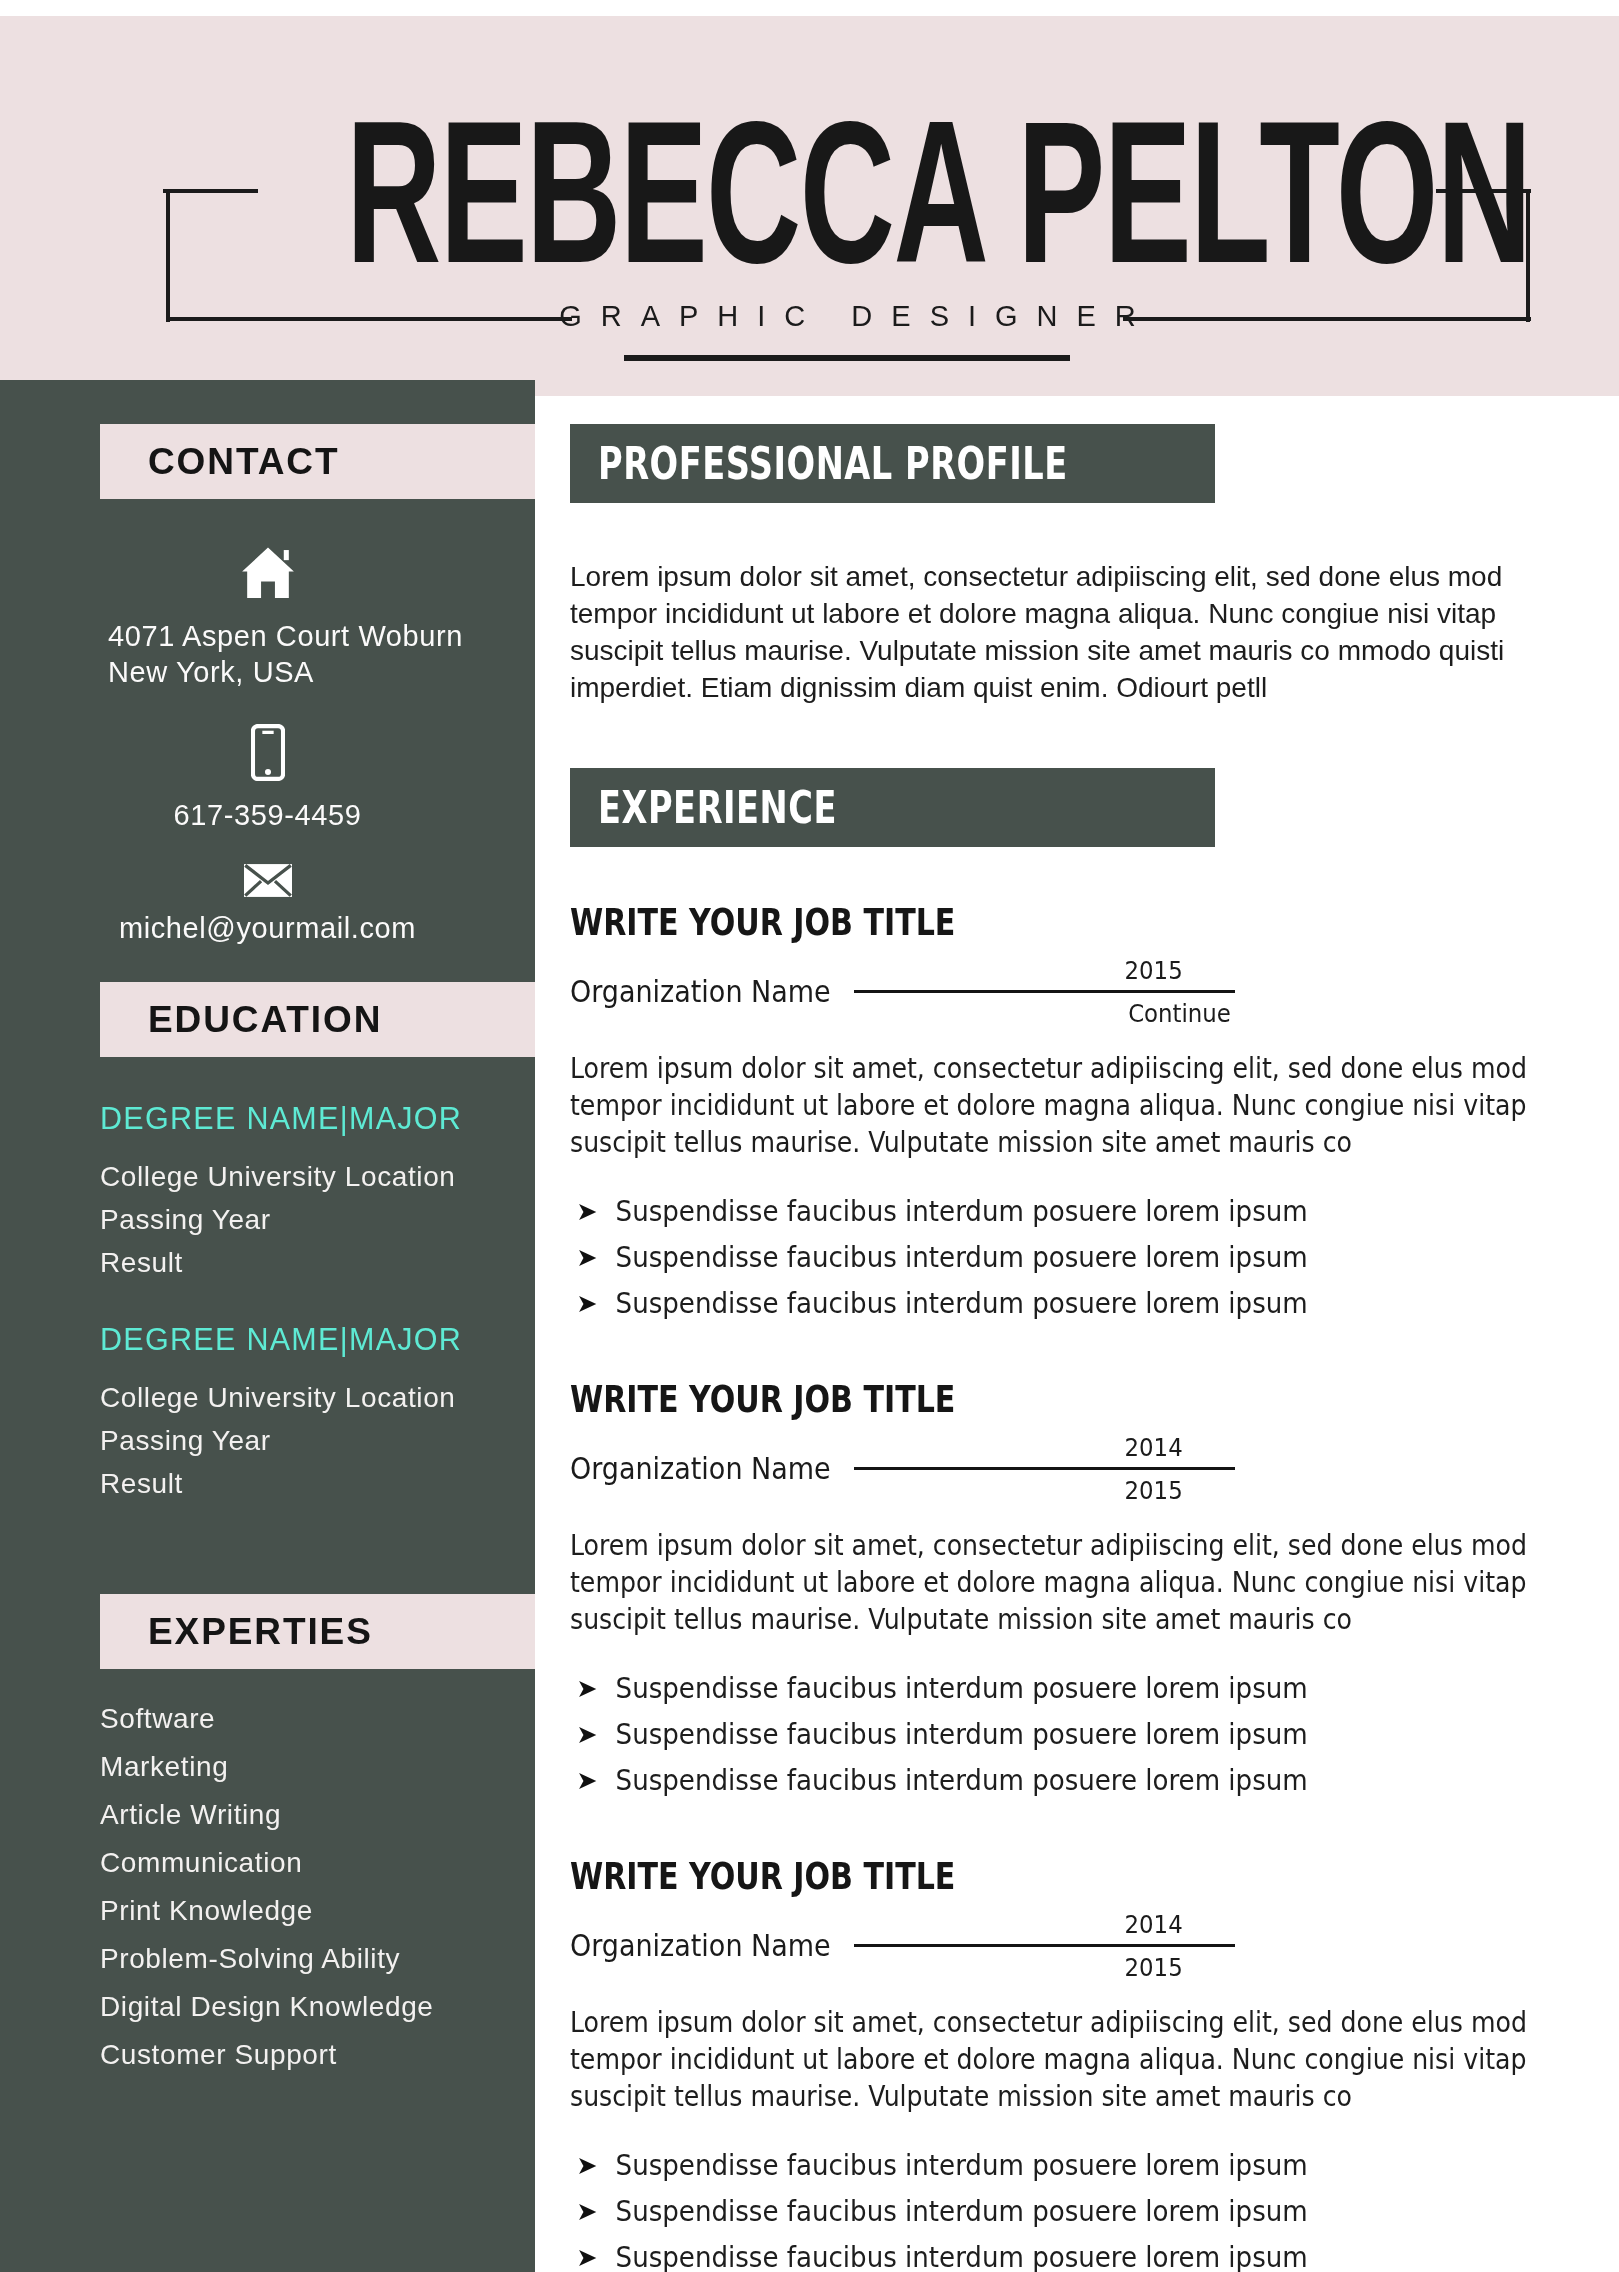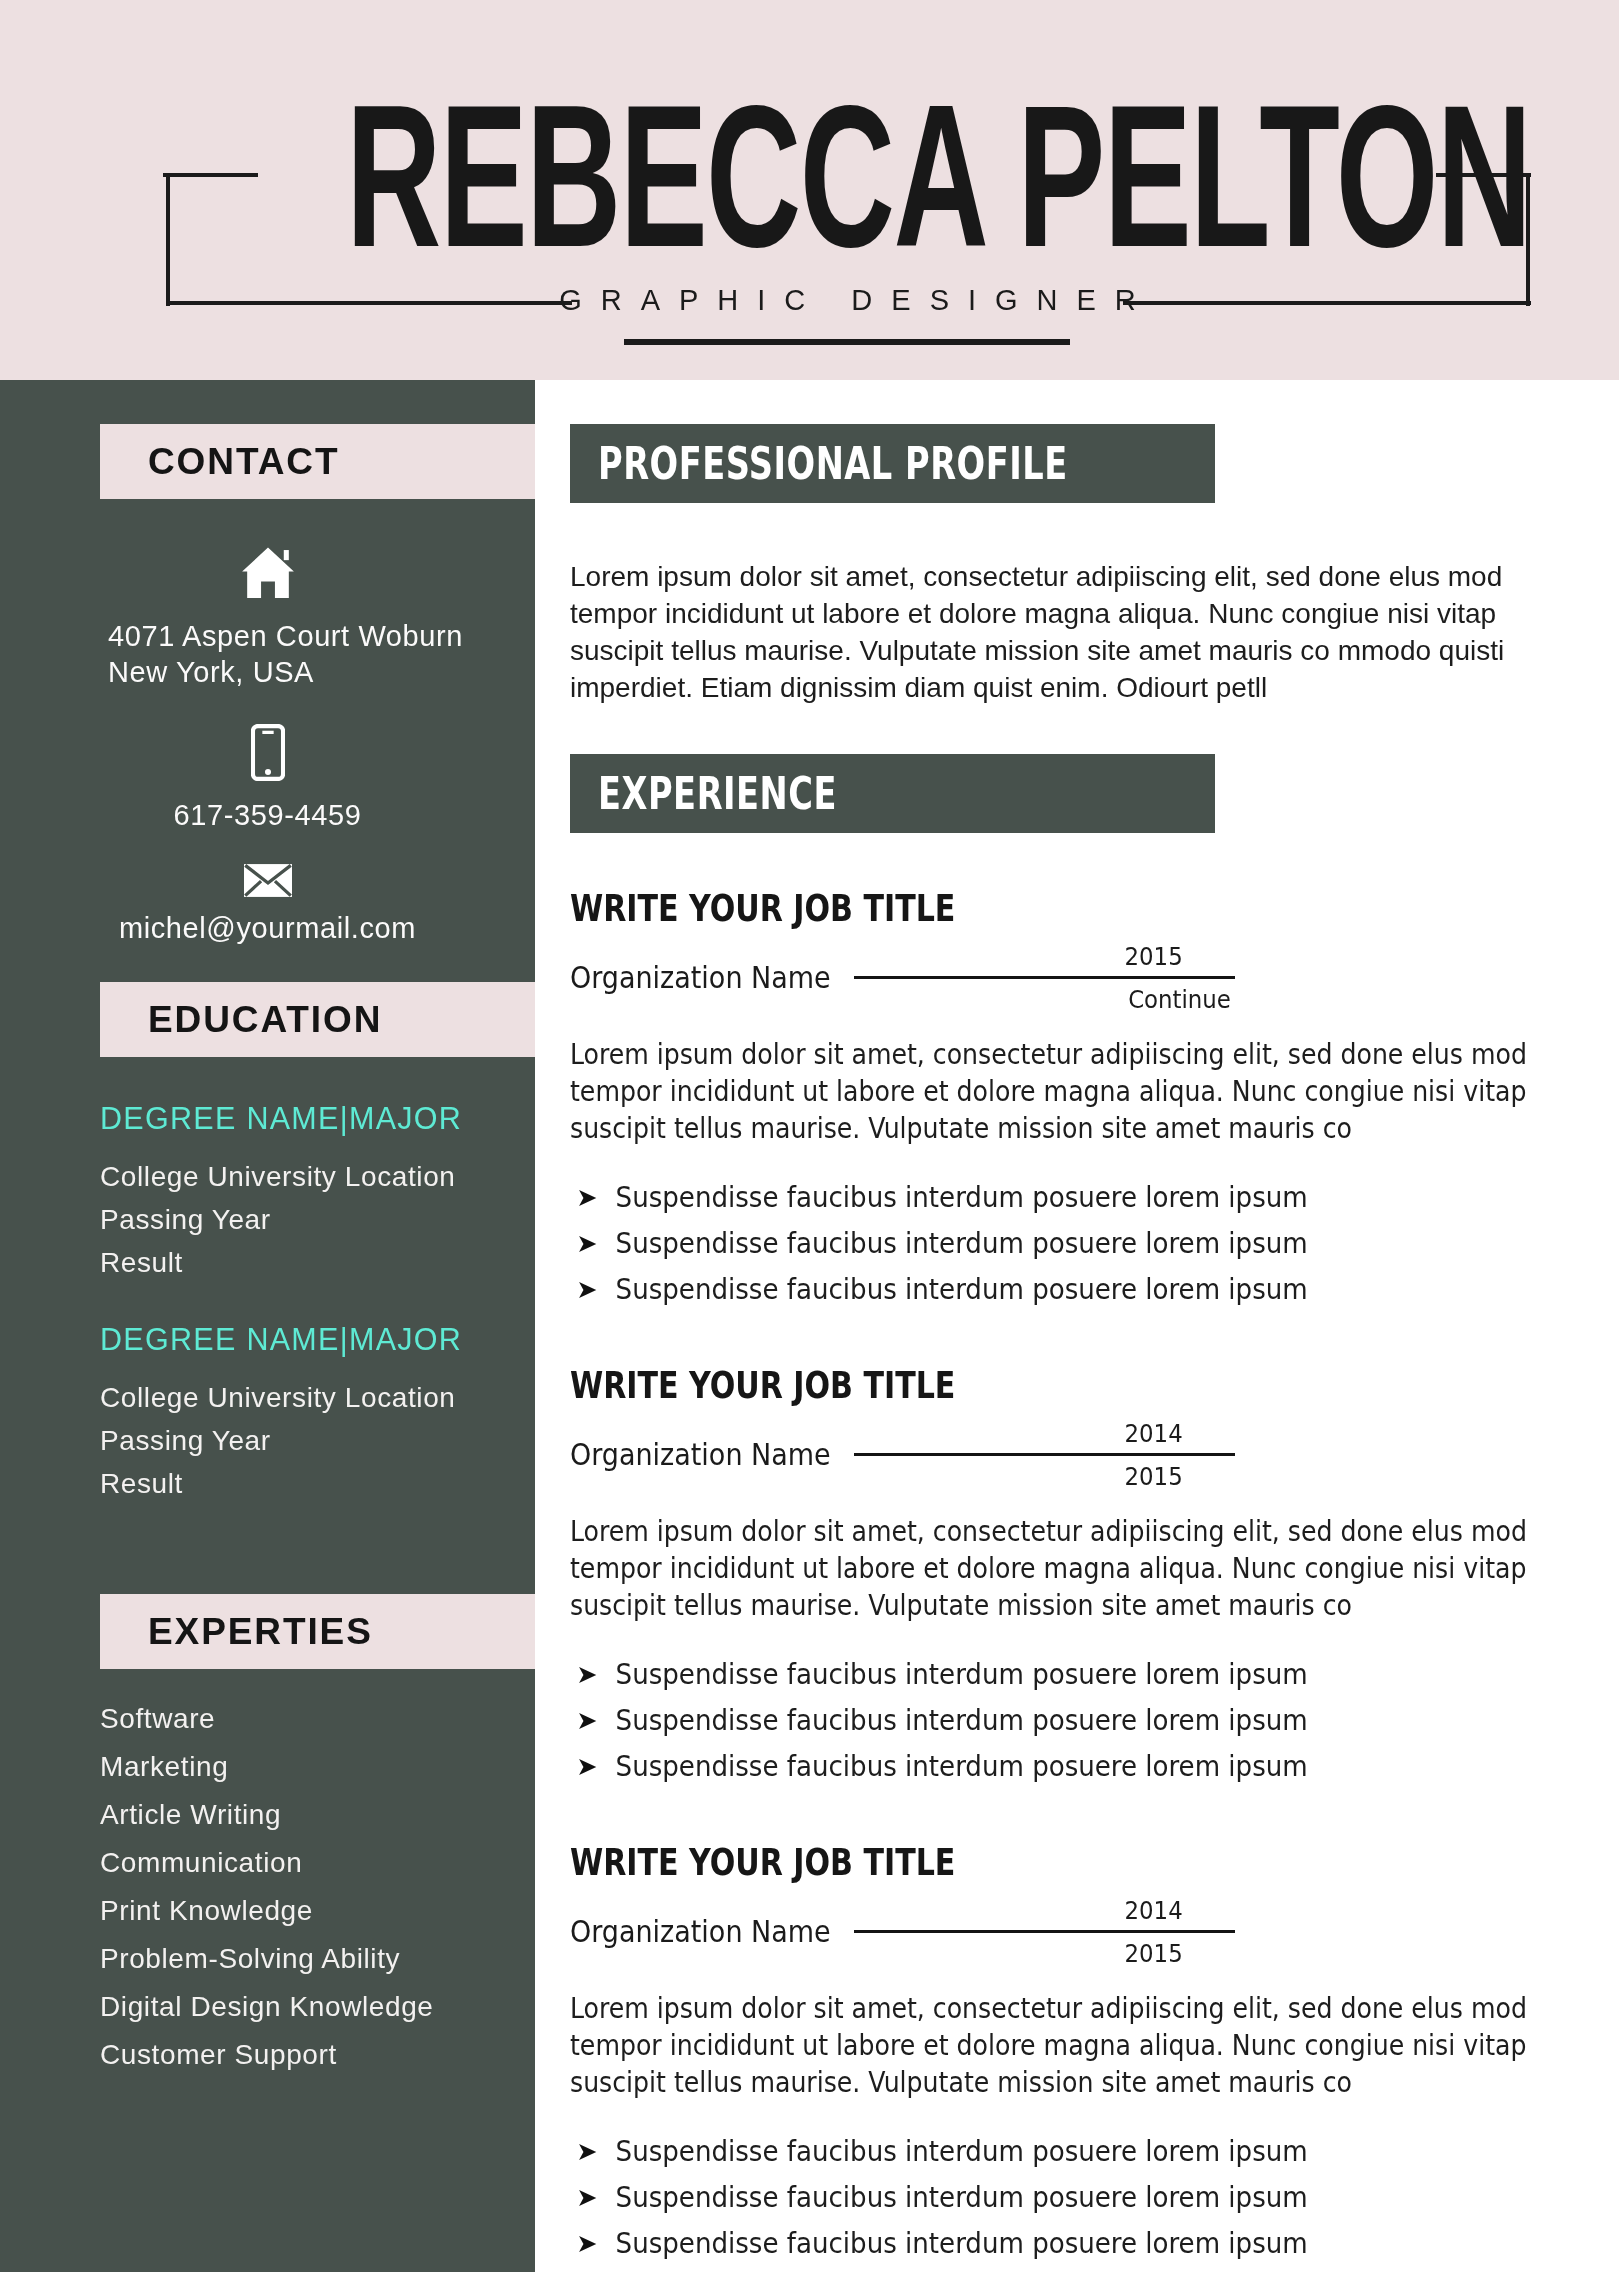--- a/index.html
+++ b/index.html
@@ -7,21 +7,21 @@
   body {
     position: relative;
     background: #ffffff;
     font-family: "Liberation Sans", sans-serif;
     color: #1b1b1b;
     overflow: hidden;
   }
 
   
   .header {
-    position: absolute; left: 0; top: 0;
+    position: absolute; left: 0; top: 16px;
     width: 1620px; height: 380px;
     background: #ede0e1;
   }
   .header-inner {
     position: absolute; left: 76px; top: 0;
     width: 1543px; height: 100%;
     text-align: center;
   }
   .name {
     margin-top: 74px;
@@ -112,21 +112,21 @@
     padding-left: 28px;
   }
   .main-heading-bar span {
     color: #ffffff; font-size: 44px; font-weight: 700;
     letter-spacing: 0.6px;
     transform: scaleX(0.85); transform-origin: 0 50%;
     white-space: nowrap;
     font-family: "DejaVu Sans", sans-serif; font-stretch: condensed;
   }
   .bar-profile    { margin-top: 44px; }
-  .bar-experience { margin-top: 48px; }
+  .bar-experience { margin-top: 62px; }
 
   .para {
     margin-top: 55px;
     font-size: 28px; line-height: 37px;
     color: #1d1d1d; letter-spacing: 0;
     width: 972px;
   }
   .cond { font-family: "DejaVu Sans", sans-serif; font-stretch: condensed; }
 
   .job { margin-top: 53px; }

